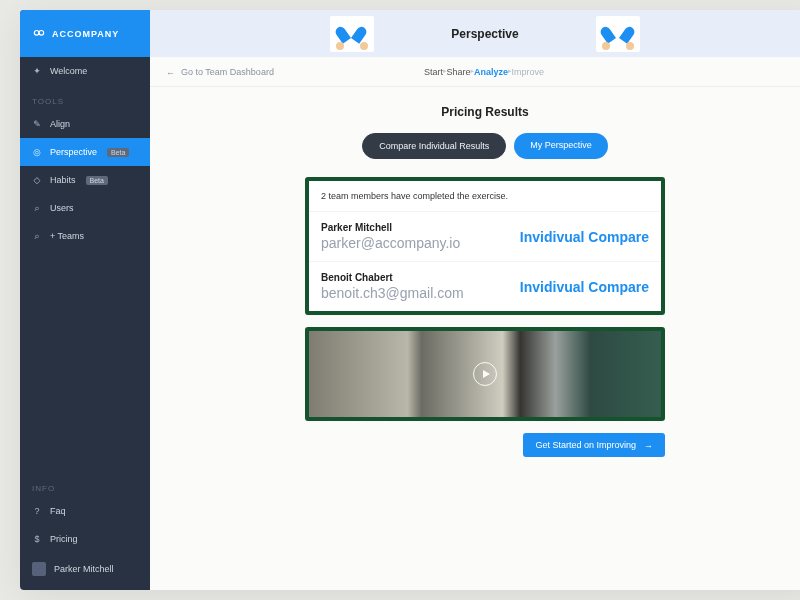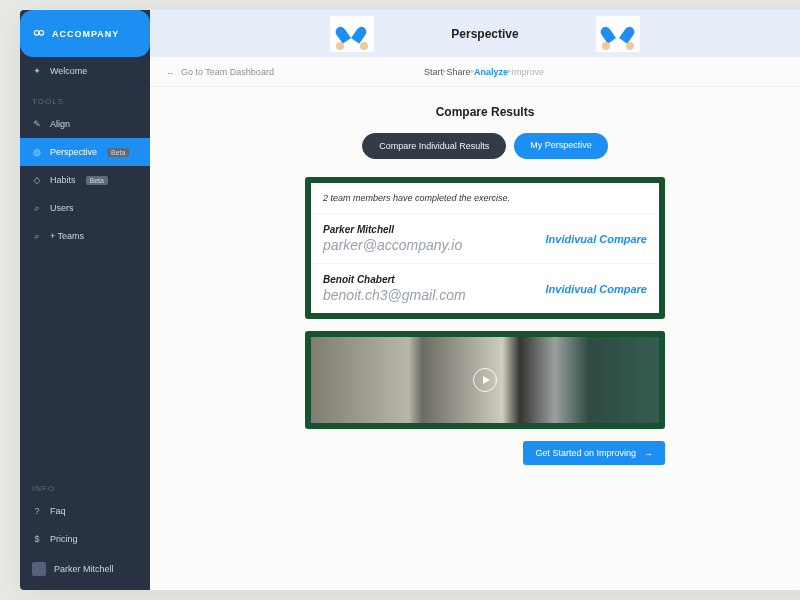--- a/index.html
+++ b/index.html
@@ -1,20 +1,20 @@
 <!DOCTYPE html>
 <html><head>
 <meta charset="utf-8">
 <style>
   * { box-sizing: border-box; margin: 0; padding: 0; }
   html, body { width: 800px; height: 600px; font-family: -apple-system, BlinkMacSystemFont, 'Segoe UI', sans-serif; background: #e9e9e6; overflow: hidden; }
   .app { display: flex; width: 800px; height: 580px; margin: 10px 0 10px 20px; box-shadow: 0 6px 40px rgba(0,0,0,0.08); border-radius: 4px; overflow: hidden; background:#fff; }
   
   .sidebar { width: 130px; background:#283242; color:#a7b0bf; display:flex; flex-direction:column; font-size:9px; }
-  .brand { height: 47px; background:#1d8ff2; color:#fff; display:flex; align-items:center; gap:6px; padding:0 12px; font-weight:700; letter-spacing:1px; font-size:9px;border-radius:13px; }
+  .brand { height: 47px; background:#1d8ff2; color:#fff; display:flex; align-items:center; gap:6px; padding:0 12px; font-weight:700; letter-spacing:1px; font-size:9px; }
   .brand svg { width:14px; height:14px; }
   .nav-item { display:flex; align-items:center; gap:8px; padding:9px 12px; cursor:pointer; color:#cfd6e0; font-size:9px; }
   .nav-item.active { background:#1d8ff2; color:#fff; }
   .nav-item .ic { width:10px; height:10px; opacity:.8; display:flex; align-items:center; justify-content:center; }
   .nav-section { padding:12px 12px 4px; font-size:8px; letter-spacing:1px; color:#5e6a7c; }
   .nav-spacer { flex:1; }
   .badge { background:#5e6a7c; color:#cfd6e0; font-size:7px; padding:1px 4px; border-radius:2px; margin-left:2px; }
   .avatar-sq { width:14px; height:14px; background:#55627a; border-radius:2px; }
   
   .main { flex:1; display:flex; flex-direction:column; background:#fbfbfa; }
@@ -38,27 +38,27 @@
   .step.done { color:#555; }
   .step.active { color:#1d8ff2; font-weight:600; }
   .chev { color:#c4cad3; font-size:7px; }
   
   .content { flex:1; padding:18px 24px 22px; overflow:auto; }
   .section-title { text-align:center; font-weight:700; font-size:12px; color:#222; margin-bottom:14px; }
   .tabs { display:flex; justify-content:center; gap:8px; margin-bottom:18px; }
   .pill { font-size:9px; padding:7px 16px; border-radius:14px; cursor:pointer; }
   .pill.primary { background:#1d8ff2; color:#fff; }
   .pill.outline { background:#333b47; color:#eef2f7; border:1px solid #333b47; }
-  .card { width: 360px; margin: 0 auto 12px; background:#fff; border:6px solid #14532d; border-radius:3px; box-shadow:0 1px 2px rgba(0,0,0,0.02);font-style:italic; }
+  .card { width: 360px; margin: 0 auto 12px; background:#fff; border:4px solid #14532d; border-radius:3px; box-shadow:0 1px 2px rgba(0,0,0,0.02); }
   .card.visible-overflow { overflow:visible; }
   .info-strip { font-size:9px; color:#333; padding:10px 12px; }
   .member { display:flex; align-items:center; justify-content:space-between; padding:10px 12px; border-top:1px solid #f1f3f6; }
   .member .who .name { font-size:10px; font-weight:600; color:#222; }
   .member .who .email { font-size:14px; color:#98a1ae; margin-top:2px; }
-  .link { color:#1d8ff2; font-size:11px; font-weight:600; cursor:pointer; }
+  .link { color:#1d8ff2; font-size:14px; font-weight:600; cursor:pointer; }
   .video-card .thumb { height:86px; background:linear-gradient(90deg,#7f7d71 0%,#b9b7a9 28%,#6c6b63 32%,#cfcdc0 55%,#353431 60%,#9aa09d 70%,#2e4a43 80%,#355d4f 100%); position:relative; }
   .video-card .thumb .play { position:absolute; left:50%; top:50%; transform:translate(-50%,-50%); width:24px; height:24px; border:1.5px solid rgba(255,255,255,0.9); border-radius:50%; display:flex; align-items:center; justify-content:center; }
   .video-card .thumb .play:after{content:"";width:0;height:0;border-left:7px solid rgba(255,255,255,.95);border-top:4px solid transparent;border-bottom:4px solid transparent;margin-left:2px;}
   .video-card .caption { text-align:center; padding:14px 12px 16px; }
   .video-card .caption .t1 { font-size:11px; font-weight:700; color:#222; }
   .video-card .caption .t2 { font-size:9px; color:#7c8591; margin-top:4px; }
   .cta-row { width:360px; margin:10px auto 0; display:flex; justify-content:flex-end; }
   .cta { background:#1d8ff2; color:#fff; font-size:9px; padding:7px 12px; border-radius:3px; display:flex; align-items:center; gap:8px; cursor:pointer; }
 </style>
 </head>
@@ -156,21 +156,21 @@
         <span class="step done">Share</span>
         <span class="chev">▸</span>
         <span class="step active">Analyze</span>
         <span class="chev">▸</span>
         <span class="step">Improve</span>
       </div>
       <div style="width:110px"></div>
     </div>
 
     <div class="content">
-      <div class="section-title">Compare Results</div>
+      <div class="section-title">Pricing Results</div>
 
       <div class="tabs">
         <div class="pill outline">Compare Individual Results</div>
         <div class="pill primary">My Perspective</div>
       </div>
 
       <div class="card">
         <div class="info-strip">2 team members have completed the exercise.</div>
         <div class="member">
           <div class="who">

